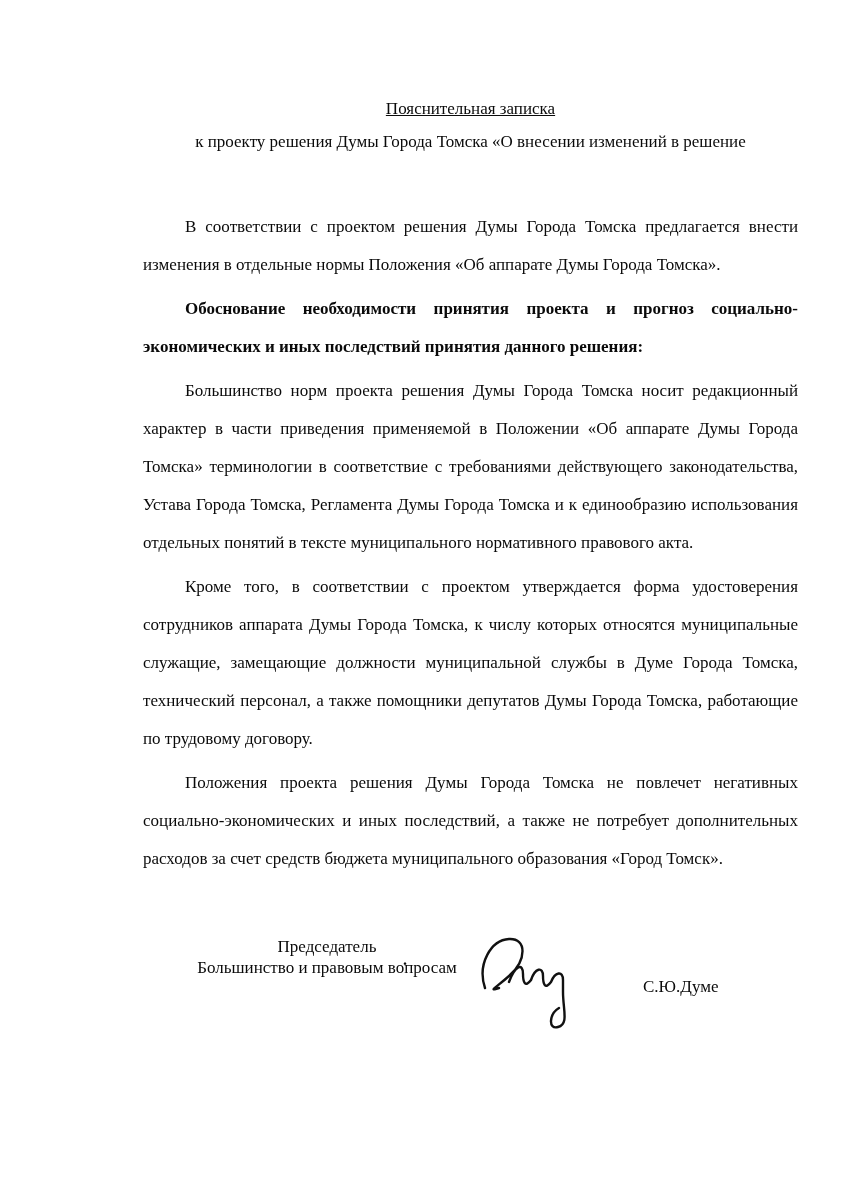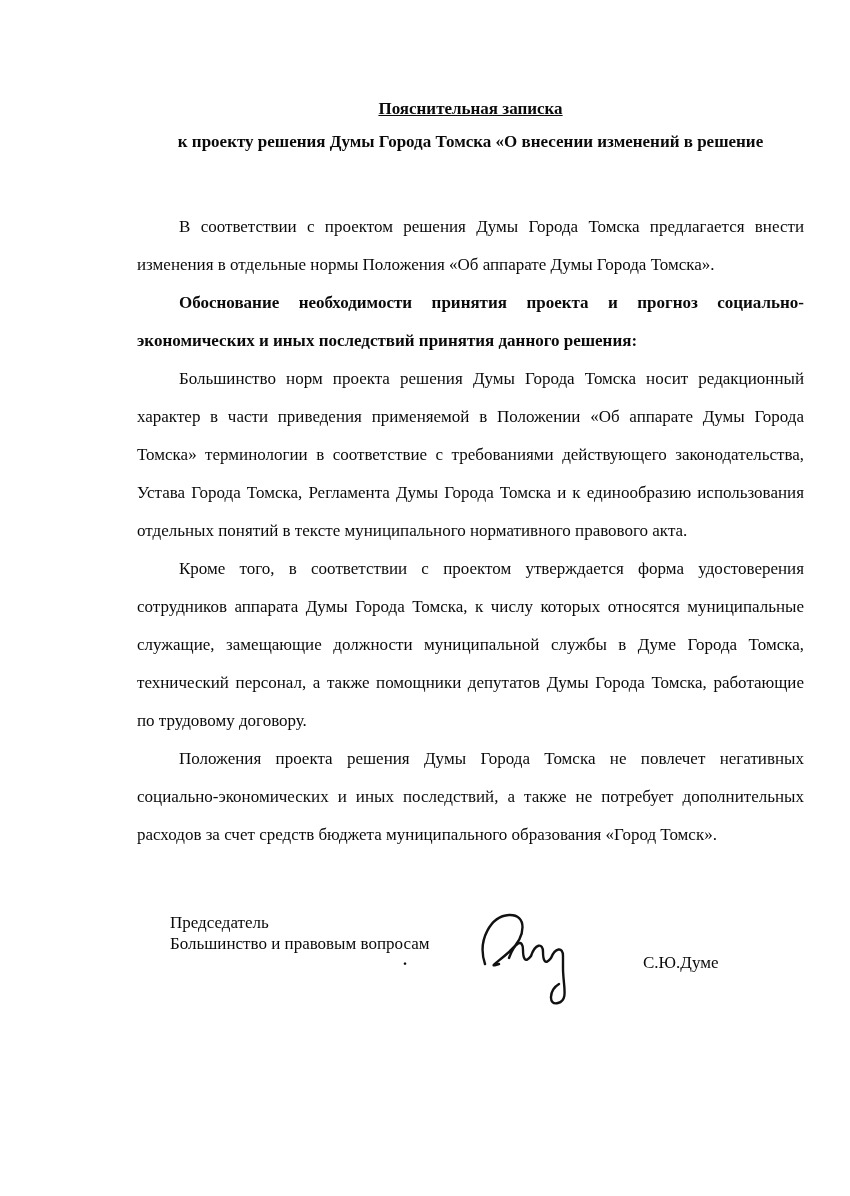--- a/index.html
+++ b/index.html
@@ -14,53 +14,53 @@
     margin: 0 auto;
     background: #ffffff;
     font-family: "Liberation Serif", "DejaVu Serif", serif;
     color: #0a0a0a;
     box-sizing: border-box;
     padding: 92px 46px 40px 137px;
     overflow: hidden;
   }
   .title-block {
     text-align: center;
-    font-weight: bold;
+    font-weight: normal;
     font-size: 17px;
     line-height: 33px;
     margin-bottom: 50px;
   }
   .title-line.underlined {
     text-decoration: underline;
   }
   .body-block {
     font-size: 17px;
     line-height: 38px;
     text-align: justify;
   }
   .body-block p {
-    margin: 0;
+    margin: 6px;
     text-indent: 42px;
   }
   .body-block p.bold {
     font-weight: bold;
   }
   .signature-row {
     position: relative;
     margin-top: 58px;
     height: 120px;
     font-size: 17px;
   }
   .signature-role {
     position: absolute;
-    left: 33px;
+    left: 40px;
     top: 0;
     width: 300px;
     line-height: 21px;
-    text-align: left;
+    text-align: center;
   }
   .signature-mark {
     position: absolute;
     left: 338px;
     top: -6px;
     width: 130px;
     height: 105px;
   }
   .signature-name {
     position: absolute;

